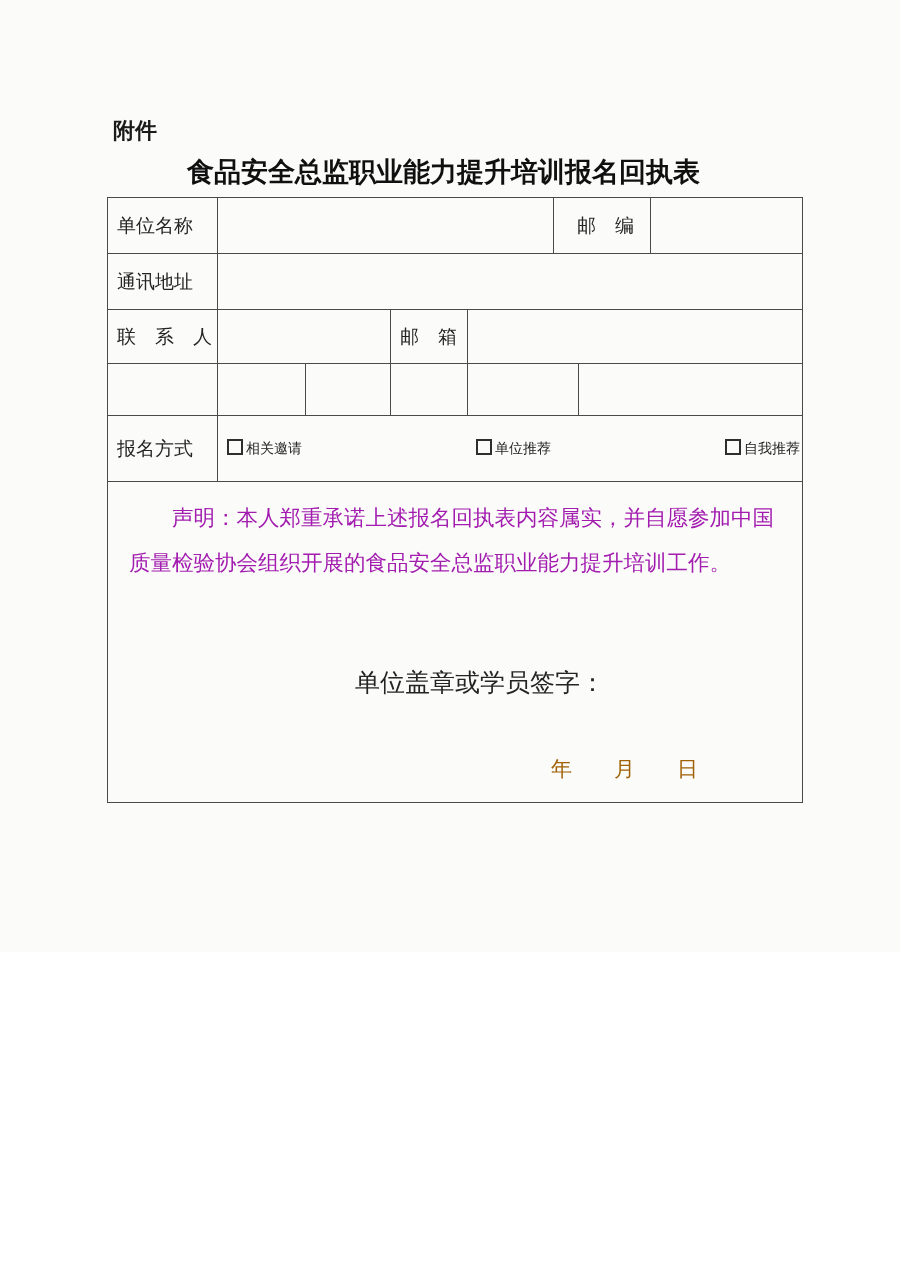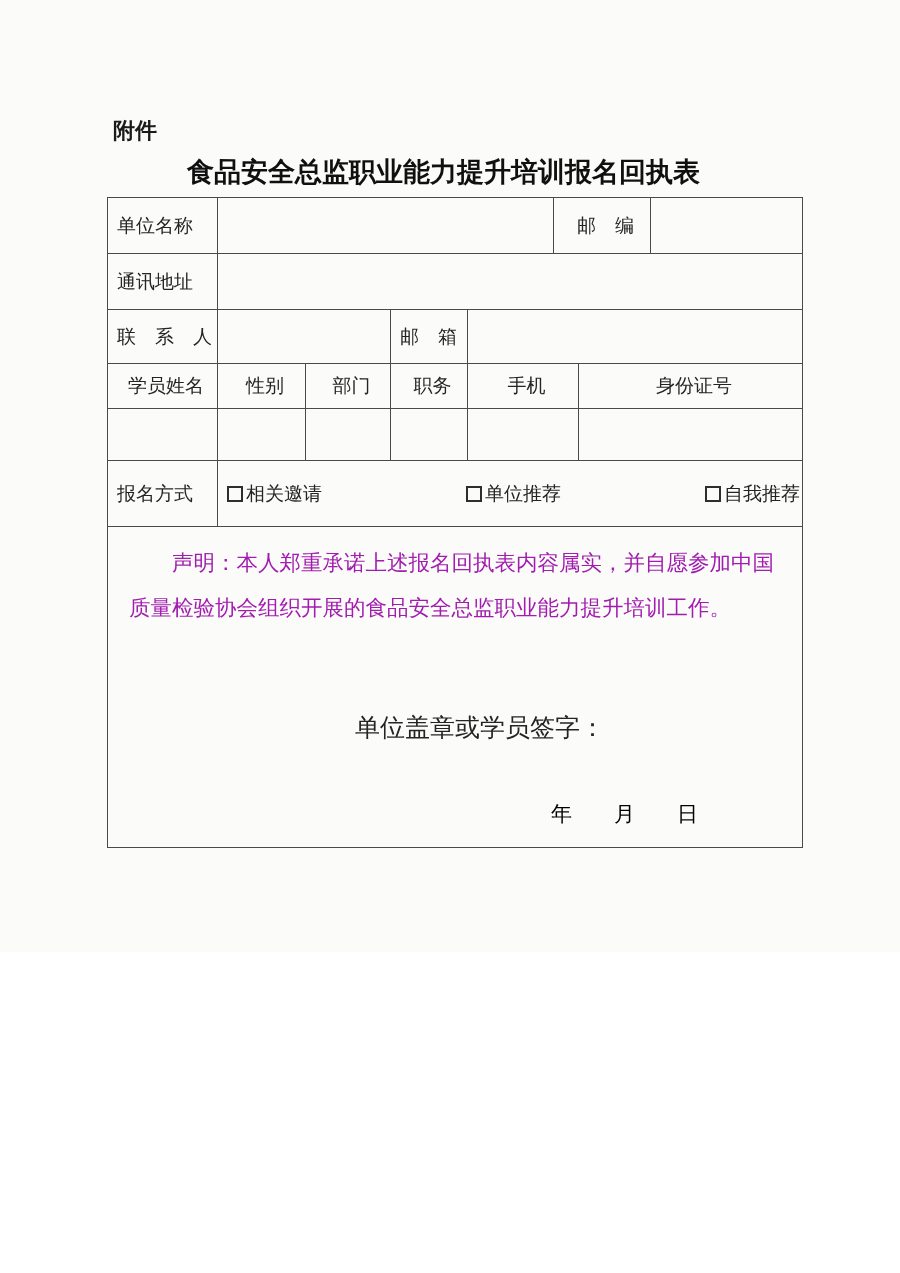--- a/index.html
+++ b/index.html
@@ -43,21 +43,21 @@
   tr.r4 { height:54px; }
   tr.r5 { height:45px; }
   tr.r6 { height:52px; }
   tr.r7 { height:66px; }
   tr.r8 { height:219px; }
   tr.r9 { height:321px; }
   td.options-cell { padding:0 14px 0 24px; }
   .options-wrap {
     display:flex; justify-content:space-between; align-items:center;
   }
-  .opt { white-space:nowrap; font-size:19px; }
+  .opt { white-space:nowrap; font-size:14px; }
   .cb {
     display:inline-block; width:16px; height:16px;
     border:2px solid #2e2e2e; background:transparent;
     vertical-align:-2px; margin-right:3px;
   }
   td.suggestion-cell {
     vertical-align:top;
     padding:16px 14px 0 12px;
   }
   .suggestion-text { text-indent:2em; font-size:20px; color:#2a2a2a; }
@@ -68,21 +68,21 @@
     font-size:21.5px; line-height:45px; color:#a21caf;
     text-align:left;
   }
   .decl-line1 { text-indent:2em; }
   .signature {
     position:absolute; left:238px; top:183px;
     font-size:25px; color:#242424; white-space:nowrap;
   }
   .date-line {
     position:absolute; right:102px; top:272px;
-    font-size:21px; color:#000000; white-space:nowrap;
+    font-size:21px; color:#a16207; white-space:nowrap;
   }
   .page-number {
     position:absolute; left:684px; top:1170px;
     font-size:18px; color:#3a3a3a; letter-spacing:2px;
     white-space:nowrap;
   }
 </style>
 </head>
 <body>
 
@@ -118,28 +118,20 @@
     </tr>
 
     <tr class="r3">
       <td>联　系　人</td>
       <td colspan="2"></td>
       <td>邮　箱</td>
       <td colspan="4"></td>
     </tr>
 
 
-    <tr class="r5">
-      <td class="center">学员姓名</td>
-      <td class="center">性别</td>
-      <td class="center">部门</td>
-      <td class="center">职务</td>
-      <td colspan="2" class="center">手机</td>
-      <td colspan="2" class="center">身份证号</td>
-    </tr>
 
     <tr class="r6">
       <td></td>
       <td></td>
       <td></td>
       <td></td>
       <td colspan="2"></td>
       <td colspan="2"></td>
     </tr>
 

